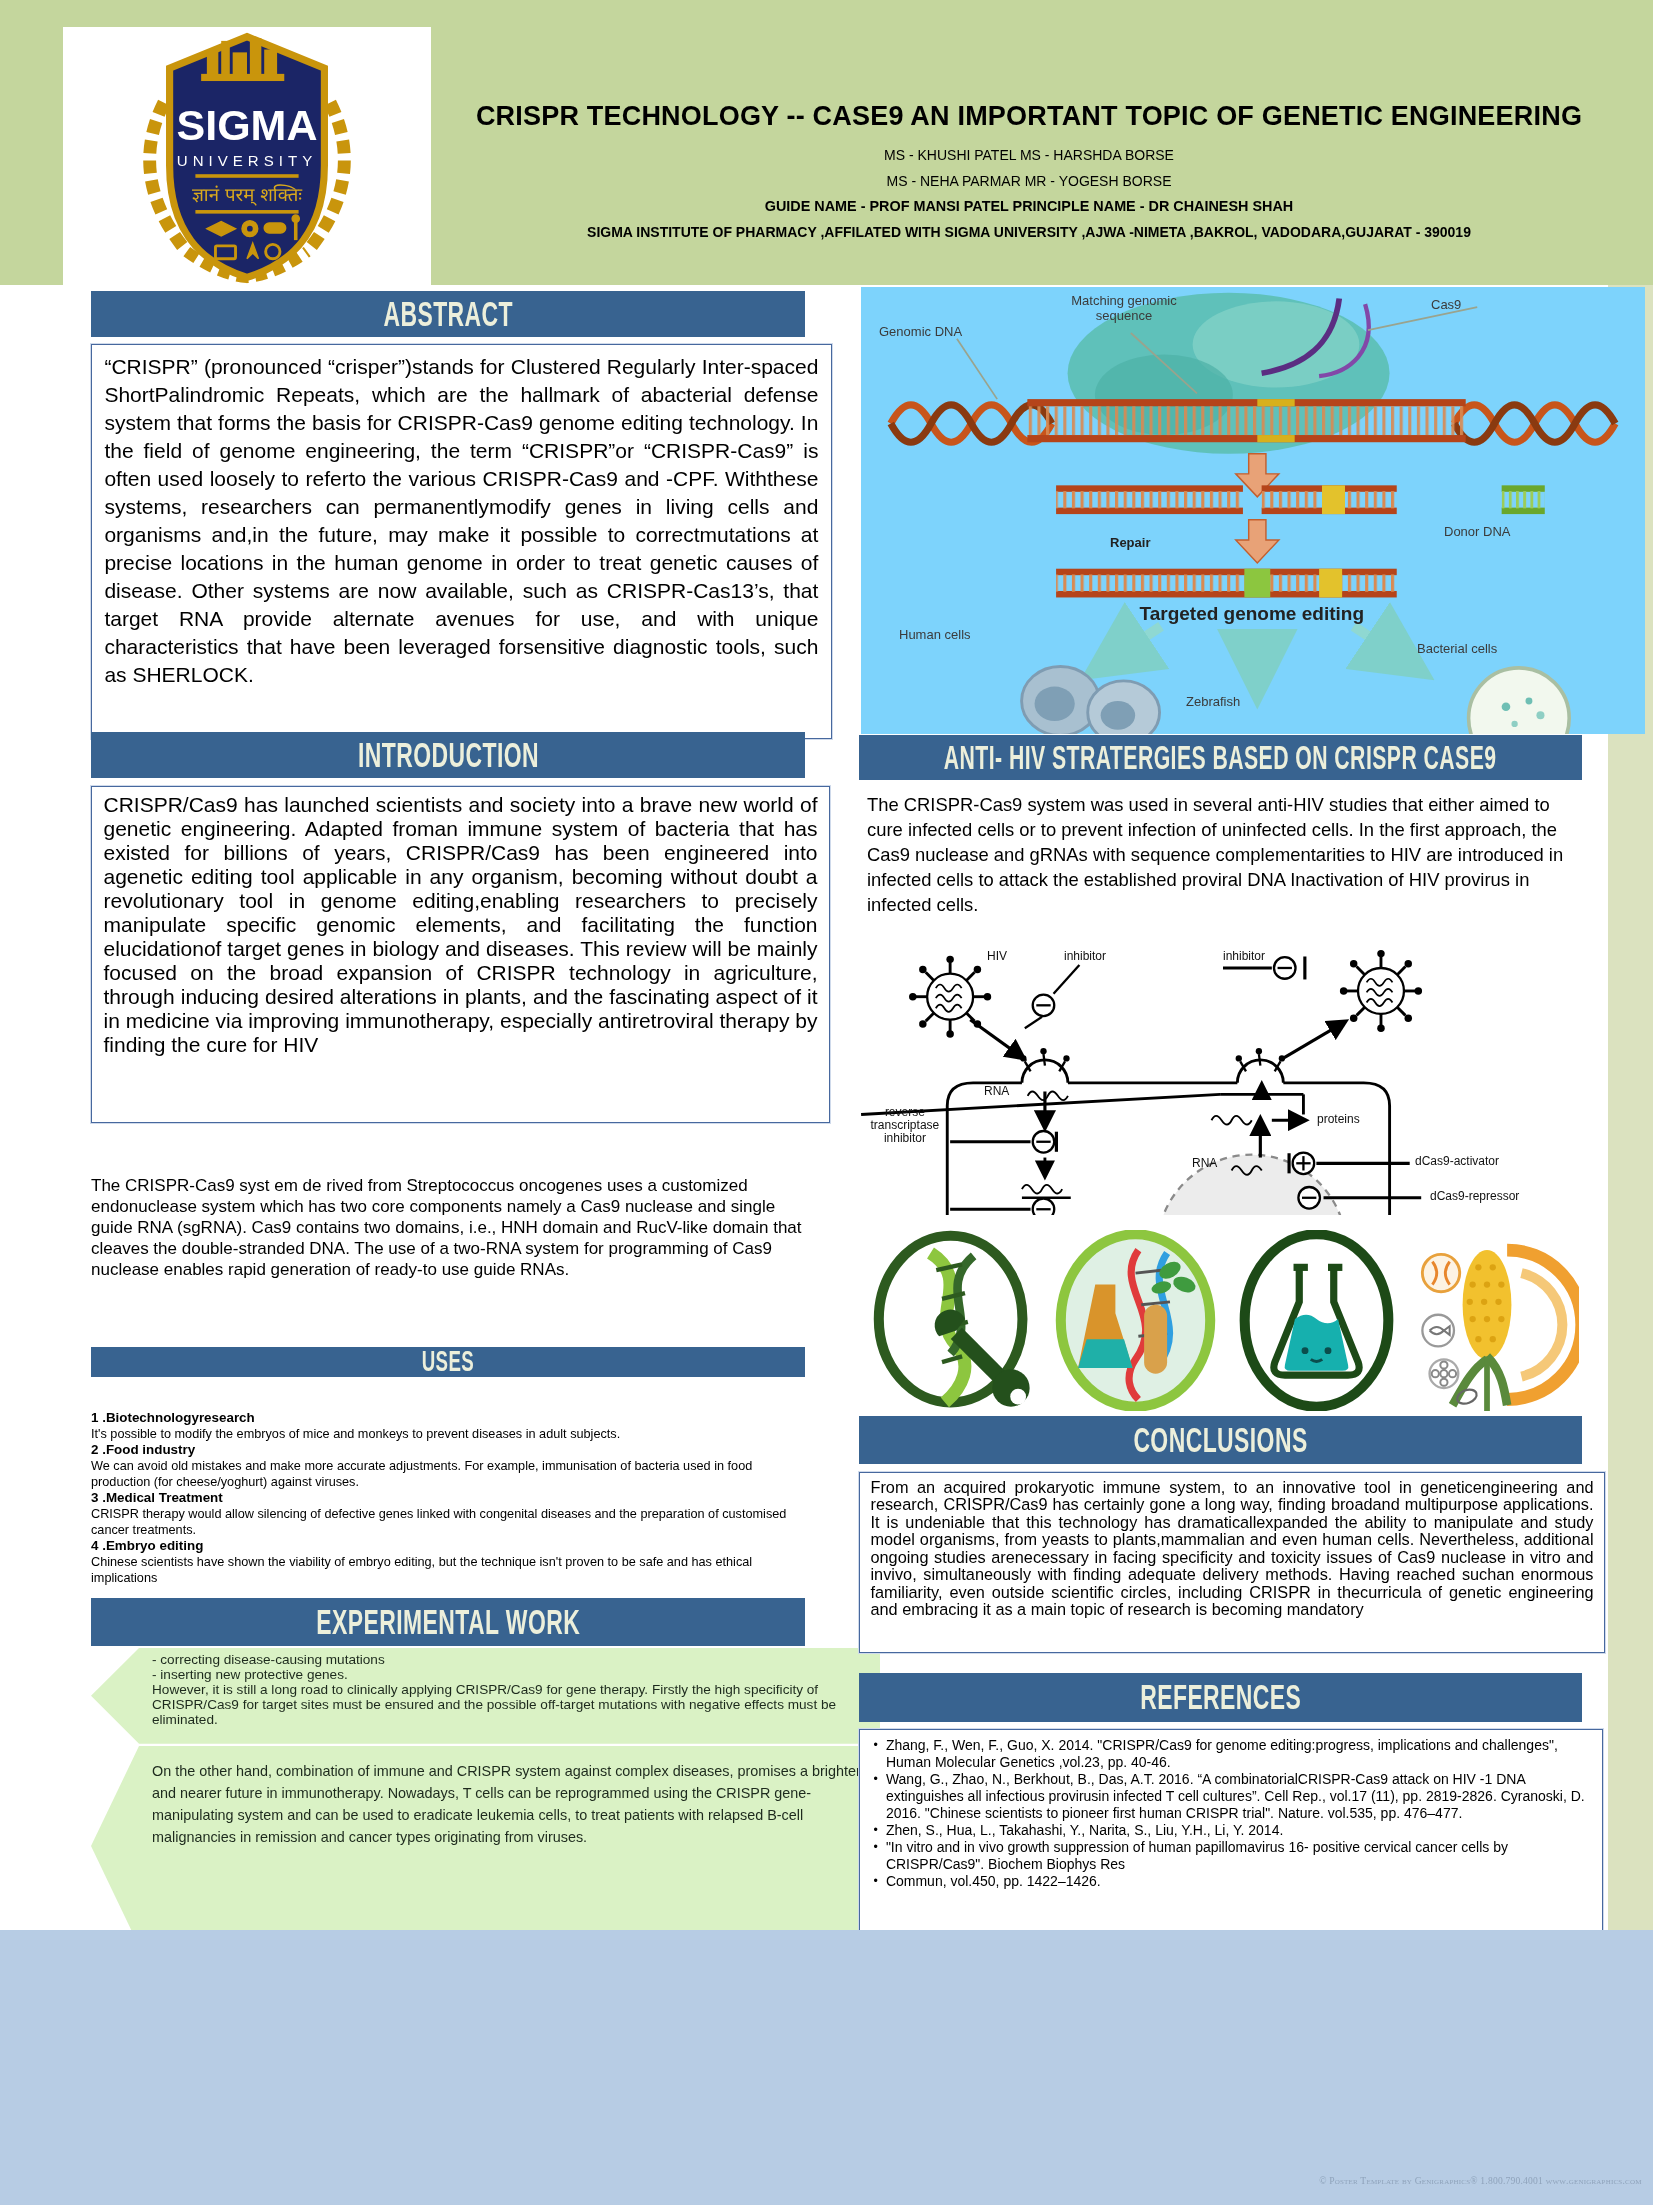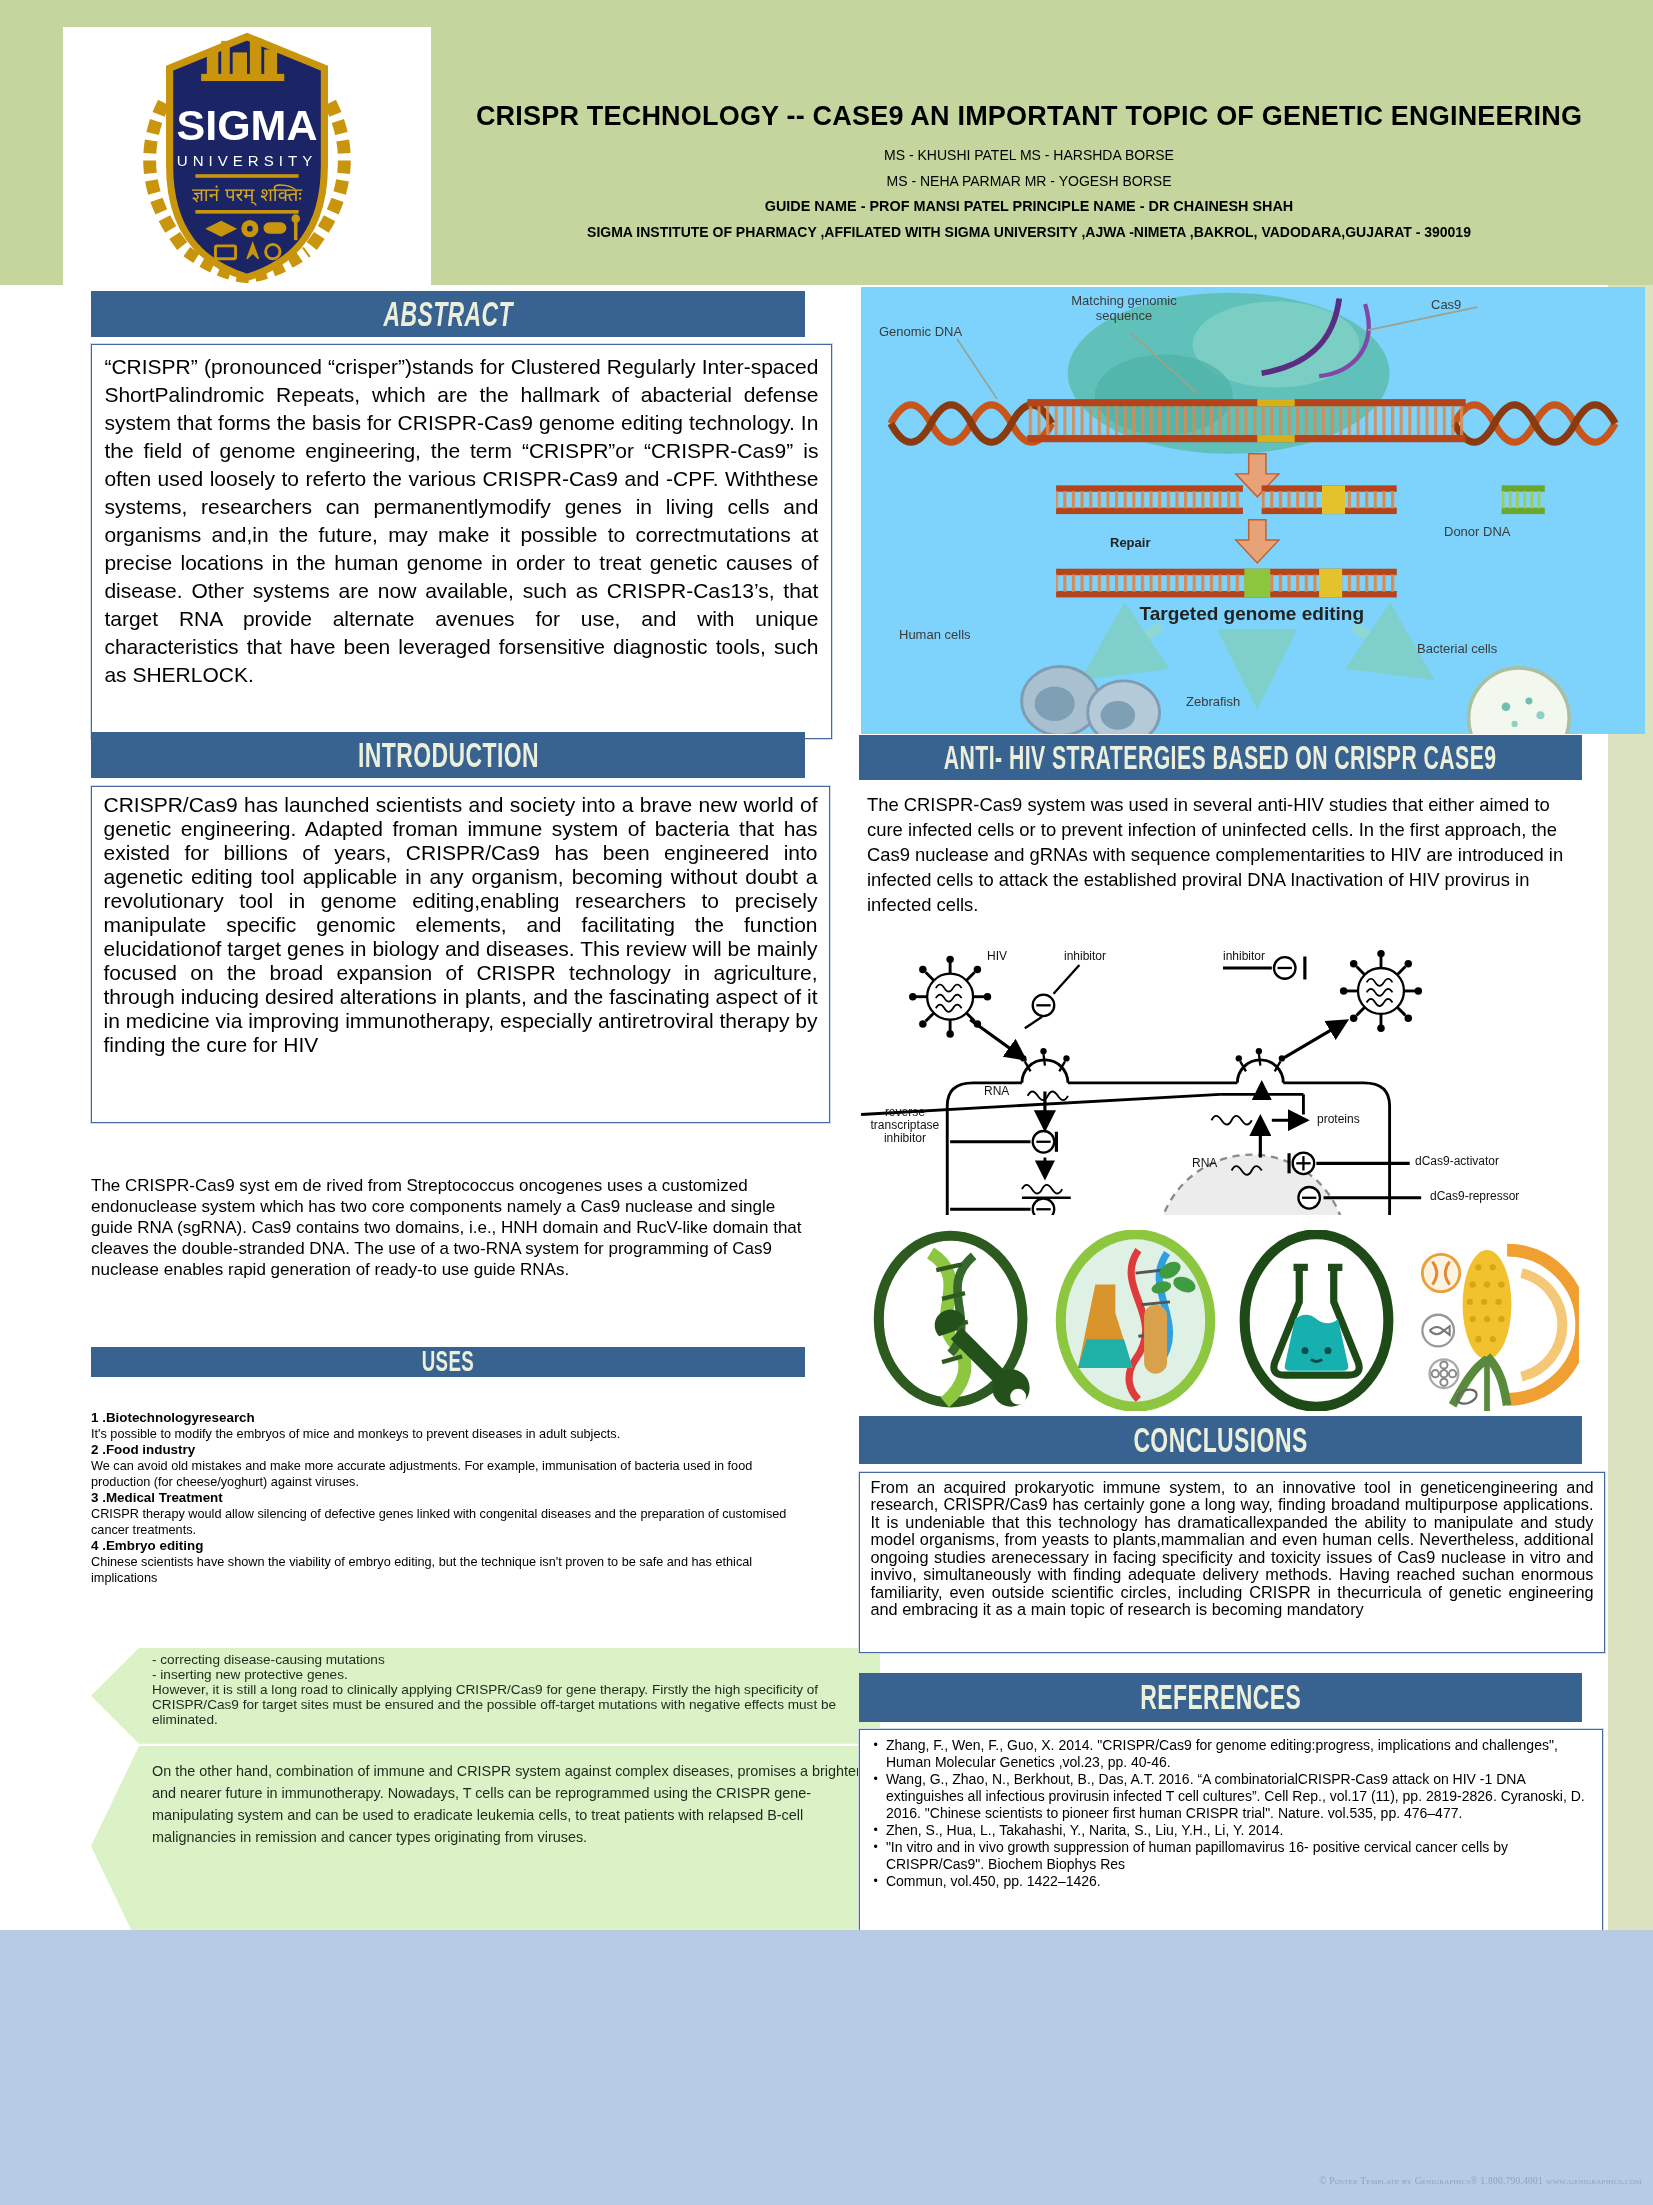--- a/index.html
+++ b/index.html
@@ -26,21 +26,21 @@
 
   
   .bar { position:absolute; background:#386390; color:#ecefdb; display:flex; align-items:center;
          justify-content:center; font-weight:700; overflow:hidden; }
   .bar > span { display:inline-block; transform:scale(.85,1.3); letter-spacing:0.5px; white-space:nowrap; }
   .col-l { left:91px; width:714px; }
   .col-r { left:859px; width:723px; }
 
   .textbox { position:absolute; background:#fff; border:1.9px solid #47689e; box-shadow:0 0 0 1px #cfdaeb; }
 
-  #bar-abstract      { top:291px;  height:46px;  font-size:27px;font-style:italic; }
+  #bar-abstract      { top:291px;  height:46px;  font-size:27px; }
   #abstract-box      { top:344px;  height:378px; padding:7.7px 12.4px; font-size:21px; line-height:28px; text-align:justify; }
   #bar-introduction  { top:732px; height:46px;  font-size:27px; }
   #intro-box         { top:786px; height:324px; padding:5.7px 11.5px; font-size:21px; line-height:24px; text-align:justify; }
   #bar-methods       { top:1116px; height:46px;  font-size:27px; }
   #methods-text      { position:absolute; top:1169px; }
   .methods-heading   { font-size:18px; font-weight:700; line-height:22.5px; letter-spacing:-0.2px; }
   .methods-body      { margin-top:5.7px; font-size:17px; line-height:21px; }
   #bar-uses          { top:1347px; height:30px;  font-size:22px; }
   #uses-list         { position:absolute; top:1410px; }
   .uses-h { font-size:13.4px; font-weight:700; line-height:16px; }
@@ -143,20 +143,23 @@
     <div class="uses-h">1 .Biotechnologyresearch</div>
     <div class="uses-b">It's possible to modify the embryos of mice and monkeys to prevent diseases in adult subjects.</div>
     <div class="uses-h">2 .Food industry</div>
     <div class="uses-b">We can avoid old mistakes and make more accurate adjustments. For example, immunisation of bacteria used in food production (for cheese/yoghurt) against viruses.</div>
     <div class="uses-h">3 .Medical Treatment</div>
     <div class="uses-b">CRISPR therapy would allow silencing of defective genes linked with congenital diseases and the preparation of customised cancer treatments.</div>
     <div class="uses-h">4 .Embryo editing</div>
     <div class="uses-b">Chinese scientists have shown the viability of embryo editing, but the technique isn't proven to be safe and has ethical implications</div>
   </div>
 
+  <div class="bar col-l" id="bar-experimental">
+    <span>EXPERIMENTAL WORK</span>
+  </div>
   <div class="green-arrow col-l" id="exp-box1">
     <div>- correcting disease-causing mutations</div>
     <div>- inserting new protective genes.</div>
     <div>However, it is still a long road to clinically applying CRISPR/Cas9 for gene therapy. Firstly the high specificity of CRISPR/Cas9 for target sites must be ensured and the possible off-target mutations with negative effects must be eliminated.</div>
   </div>
   <div class="green-arrow col-l" id="exp-box2">On the other hand, combination of immune and CRISPR system against complex diseases, promises a brighter and nearer future in immunotherapy. Nowadays, T cells can be reprogrammed using the CRISPR gene-manipulating system and can be used to eradicate leukemia cells, to treat patients with relapsed B-cell malignancies in remission and  cancer types originating from viruses.</div>
 
   <div id="genome-image">
     <svg viewBox="0 0 504 311" style="width:100%;height:100%;display:block">
       <defs>

